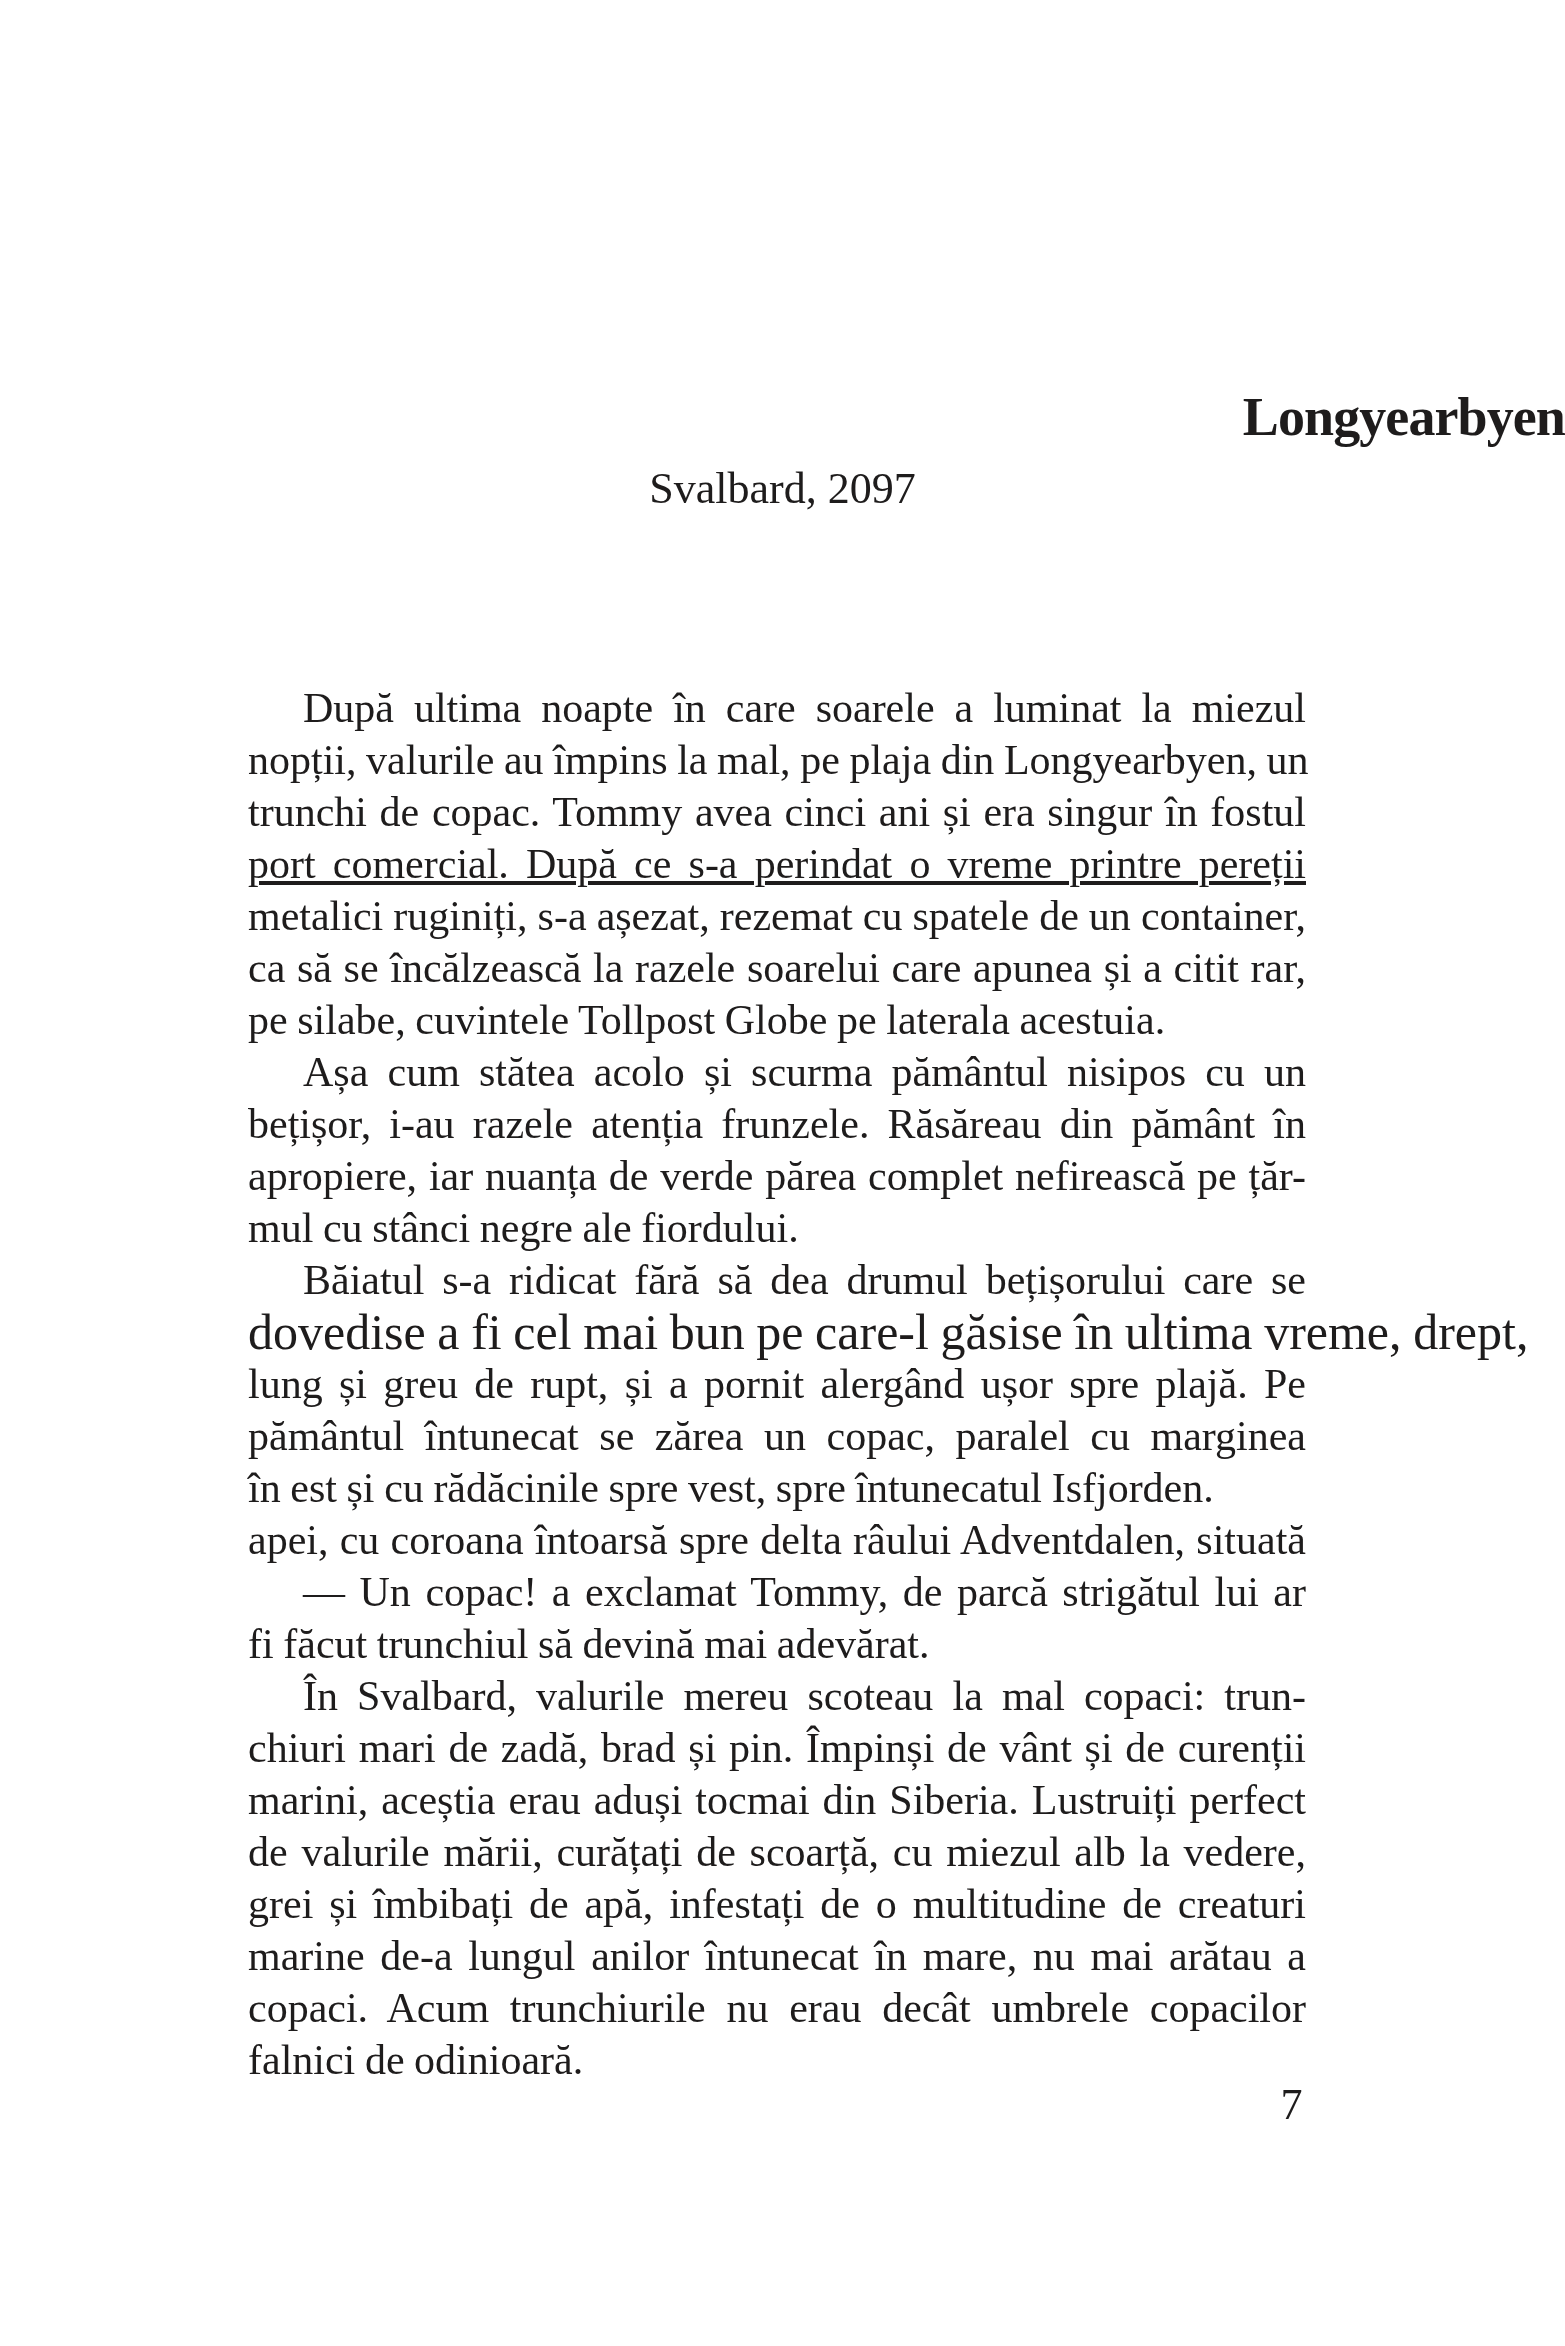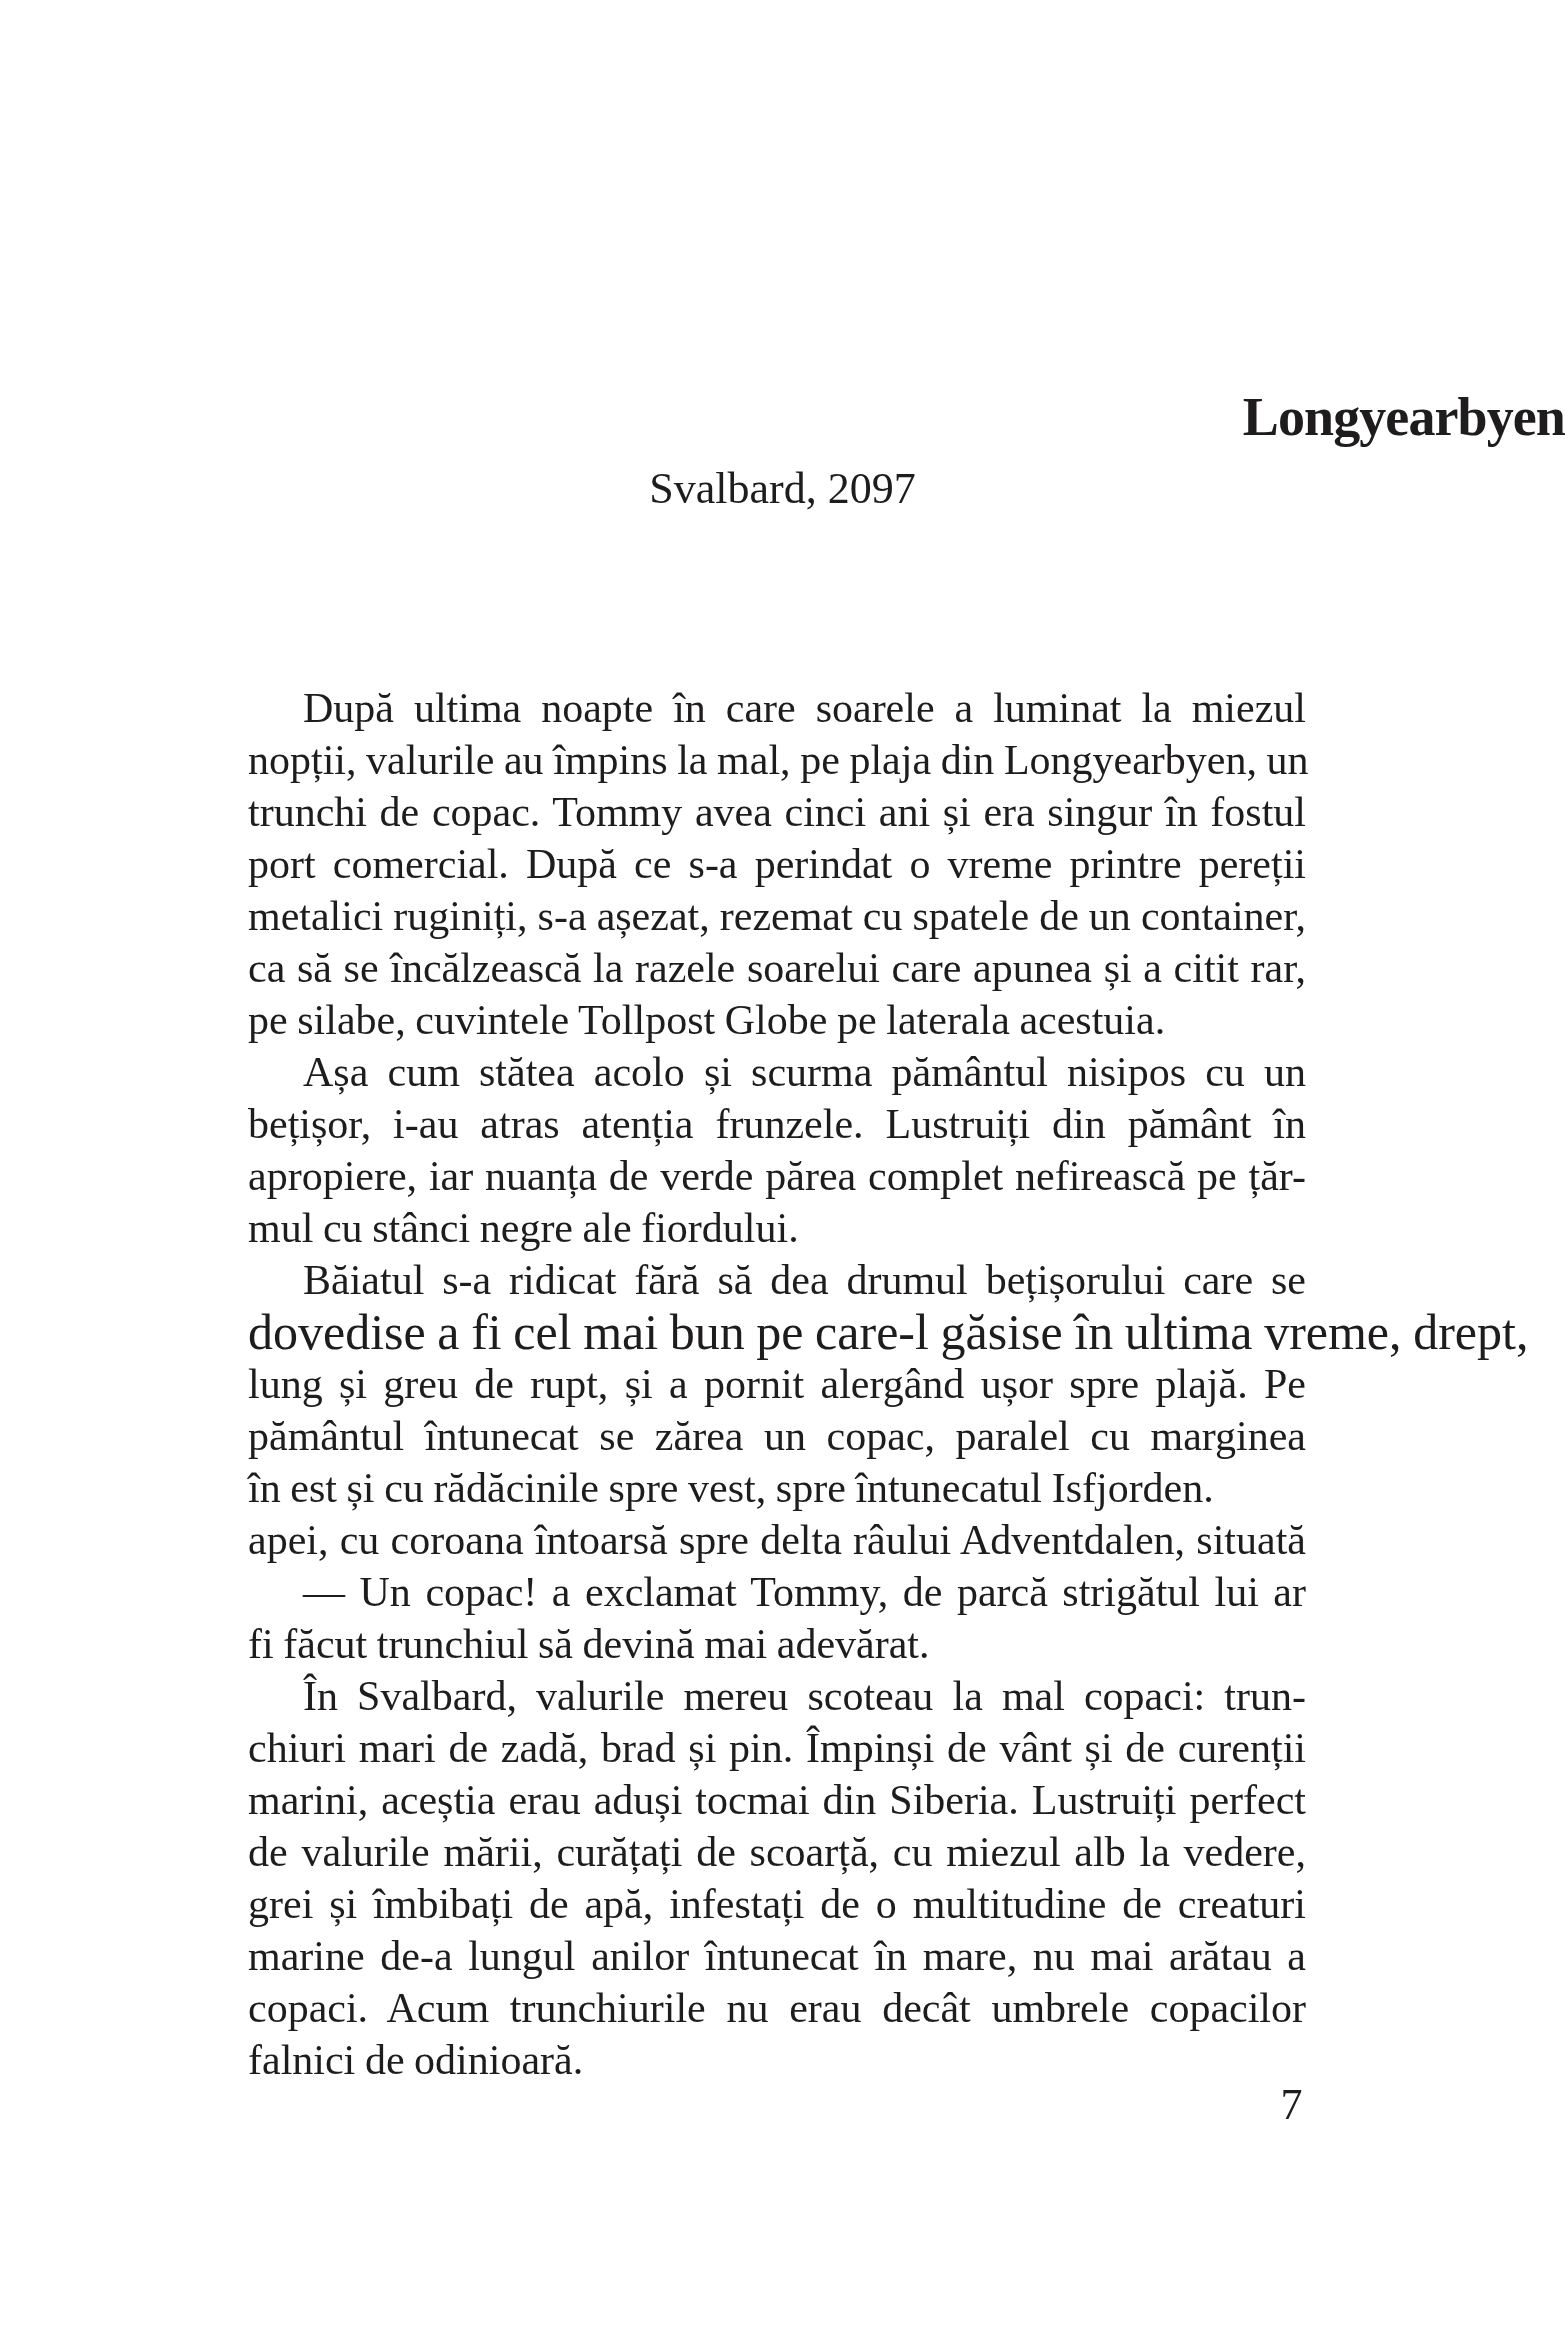--- a/index.html
+++ b/index.html
@@ -86,29 +86,29 @@
 
   <h1 class="chapter-title">Longyearbyen</h1>
   <div class="chapter-subtitle">Svalbard, 2097</div>
 
   <div class="body-text">
 
     <div class="paragraph">
       <span class="line indent" style="white-space: nowrap; margin-top: 36px;">După ultima noapte în care soarele a luminat la miezul</span>
       <span class="line" style="white-space: nowrap; font-size: 42px;">nopții, valurile au împins la mal, pe plaja din Longyearbyen, un</span>
       <span class="line" style="white-space: nowrap;">trunchi de copac. Tommy avea cinci ani și era singur în fostul</span>
-      <span class="line" style="white-space: nowrap;">port comercial. După ce s-a perindat o vreme printre pereții</span>
+      <span class="line" style="white-space: nowrap; text-decoration: underline;">port comercial. După ce s-a perindat o vreme printre pereții</span>
       <span class="line" style="white-space: nowrap;">metalici ruginiți, s-a așezat, rezemat cu spatele de un container,</span>
       <span class="line" style="white-space: nowrap;">ca să se încălzească la razele soarelui care apunea și a citit rar,</span>
       <span class="line last" style="white-space: nowrap;"><span>pe silabe, cuvintele </span><span class="i">Tollpost Globe</span><span> pe laterala acestuia.</span></span>
     </div>
 
     <div class="paragraph">
       <span class="line indent" style="white-space: nowrap;">Așa cum stătea acolo și scurma pământul nisipos cu un</span>
-      <span class="line" style="white-space: nowrap;">bețișor, i-au atras atenția frunzele. Lustruiți din pământ în</span>
+      <span class="line" style="white-space: nowrap;">bețișor, i-au razele atenția frunzele. Răsăreau din pământ în</span>
       <span class="line" style="white-space: nowrap;">apropiere, iar nuanța de verde părea complet nefirească pe țăr-</span>
       <span class="line last" style="white-space: nowrap;">mul cu stânci negre ale fiordului.</span>
     </div>
 
     <div class="paragraph">
       <span class="line indent" style="white-space: nowrap;">Băiatul s-a ridicat fără să dea drumul bețișorului care se</span>
       <span class="line" style="white-space: nowrap; font-size: 50px;">dovedise a fi cel mai bun pe care-l găsise în ultima vreme, drept,</span>
       <span class="line" style="white-space: nowrap;">lung și greu de rupt, și a pornit alergând ușor spre plajă. Pe</span>
       <span class="line" style="white-space: nowrap;">pământul întunecat se zărea un copac, paralel cu marginea</span>
       <span class="line last" style="white-space: nowrap;">în est și cu rădăcinile spre vest, spre întunecatul Isfjorden.</span>

